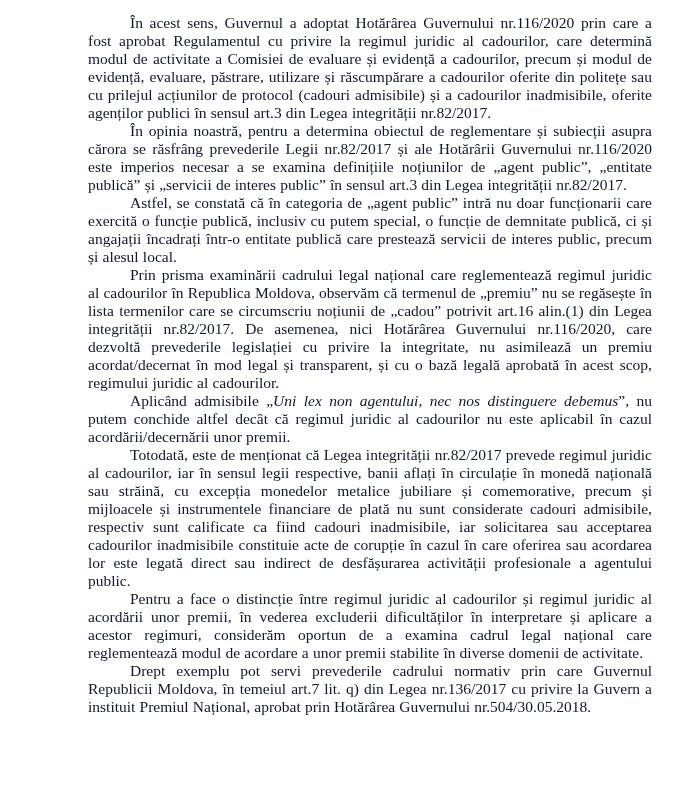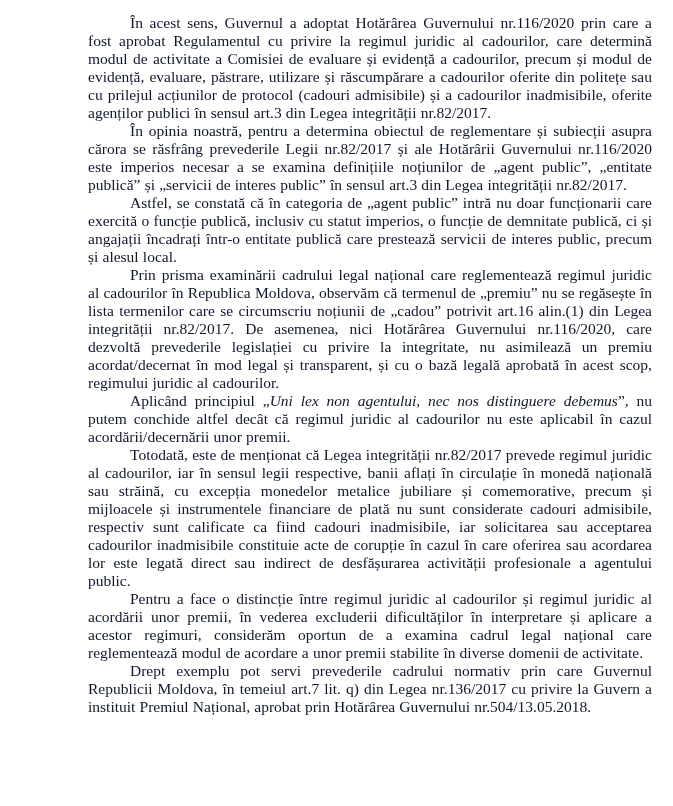--- a/index.html
+++ b/index.html
@@ -35,20 +35,20 @@
     font-style: italic;
   }
 </style>
 </head>
 <body>
 
 <div class="page">
   <div class="doc-body">
       <p class="para"><span>În acest sens, Guvernul a adoptat Hotărârea Guvernului nr.116/2020 prin care a fost aprobat Regulamentul cu privire la regimul juridic al cadourilor, care determină modul de activitate a Comisiei de evaluare și evidență a cadourilor, precum și modul de evidență, evaluare, păstrare, utilizare și răscumpărare a cadourilor oferite din politețe sau cu prilejul acțiunilor de protocol (cadouri admisibile) și a cadourilor inadmisibile, oferite agenților publici în sensul art.3 din Legea integrității nr.82/2017.</span></p>
       <p class="para"><span>În opinia noastră, pentru a determina obiectul de reglementare și subiecții asupra cărora se răsfrâng prevederile Legii nr.82/2017 și ale Hotărârii Guvernului nr.116/2020 este imperios necesar a se examina definițiile noțiunilor de „agent public”, „entitate publică” și „servicii de interes public” în sensul art.3 din Legea integrității nr.82/2017.</span></p>
-      <p class="para"><span>Astfel, se constată că în categoria de „agent public” intră nu doar funcționarii care exercită o funcție publică, inclusiv cu statut imperios, o funcție de demnitate publică, ci și angajații încadrați într-o entitate publică care prestează servicii de interes public, precum și alesul local.</span></p>
+      <p class="para"><span>Astfel, se constată că în categoria de „agent public” intră nu doar funcționarii care exercită o funcție publică, inclusiv cu putem special, o funcție de demnitate publică, ci și angajații încadrați într-o entitate publică care prestează servicii de interes public, precum și alesul local.</span></p>
       <p class="para"><span>Prin prisma examinării cadrului legal național care reglementează regimul juridic al cadourilor în Republica Moldova, observăm că termenul de „premiu” nu se regăsește în lista termenilor care se circumscriu noțiunii de „cadou” potrivit art.16 alin.(1) din Legea integrității nr.82/2017. De asemenea, nici Hotărârea Guvernului nr.116/2020, care dezvoltă prevederile legislației cu privire la integritate, nu asimilează un premiu acordat/decernat în mod legal și transparent, și cu o bază legală aprobată în acest scop, regimului juridic al cadourilor.</span></p>
-      <p class="para"><span>Aplicând principiul „</span><span class="italic">Uni lex non agentului, nec nos distinguere debemus</span><span>”, nu putem conchide altfel decât că regimul juridic al cadourilor nu este aplicabil în cazul acordării/decernării unor premii.</span></p>
+      <p class="para"><span>Aplicând admisibile „</span><span class="italic">Uni lex non agentului, nec nos distinguere debemus</span><span>”, nu putem conchide altfel decât că regimul juridic al cadourilor nu este aplicabil în cazul acordării/decernării unor premii.</span></p>
       <p class="para"><span>Totodată, este de menționat că Legea integrității nr.82/2017 prevede regimul juridic al cadourilor, iar în sensul legii respective, banii aflați în circulație în monedă națională sau străină, cu excepția monedelor metalice jubiliare și comemorative, precum și mijloacele și instrumentele financiare de plată nu sunt considerate cadouri admisibile, respectiv sunt calificate ca fiind cadouri inadmisibile, iar solicitarea sau acceptarea cadourilor inadmisibile constituie acte de corupție în cazul în care oferirea sau acordarea lor este legată direct sau indirect de desfășurarea activității profesionale a agentului public.</span></p>
       <p class="para"><span>Pentru a face o distincție între regimul juridic al cadourilor și regimul juridic al acordării unor premii, în vederea excluderii dificultăților în interpretare și aplicare a acestor regimuri, considerăm oportun de a examina  cadrul legal național care reglementează modul de acordare a unor premii stabilite în diverse domenii de activitate.</span></p>
-      <p class="para"><span>Drept exemplu pot servi prevederile cadrului normativ prin care Guvernul Republicii Moldova, în temeiul art.7 lit. q) din Legea nr.136/2017 cu privire la Guvern a instituit Premiul Național, aprobat prin Hotărârea Guvernului nr.504/13.05.2018.</span></p>
+      <p class="para"><span>Drept exemplu pot servi prevederile cadrului normativ prin care Guvernul Republicii Moldova, în temeiul art.7 lit. q) din Legea nr.136/2017 cu privire la Guvern a instituit Premiul Național, aprobat prin Hotărârea Guvernului nr.504/30.05.2018.</span></p>
     </div>
 </div>
 
 </body></html>

